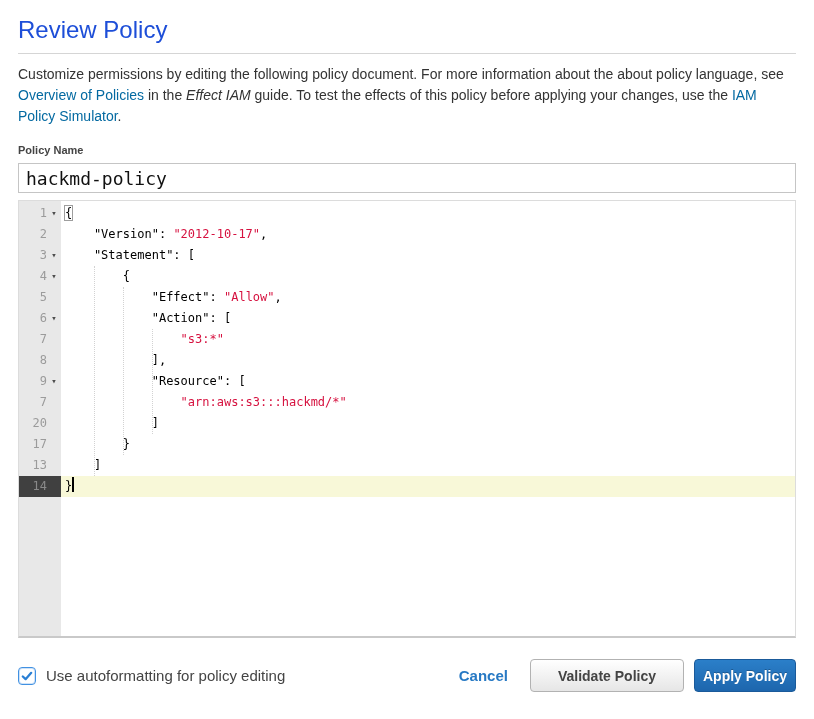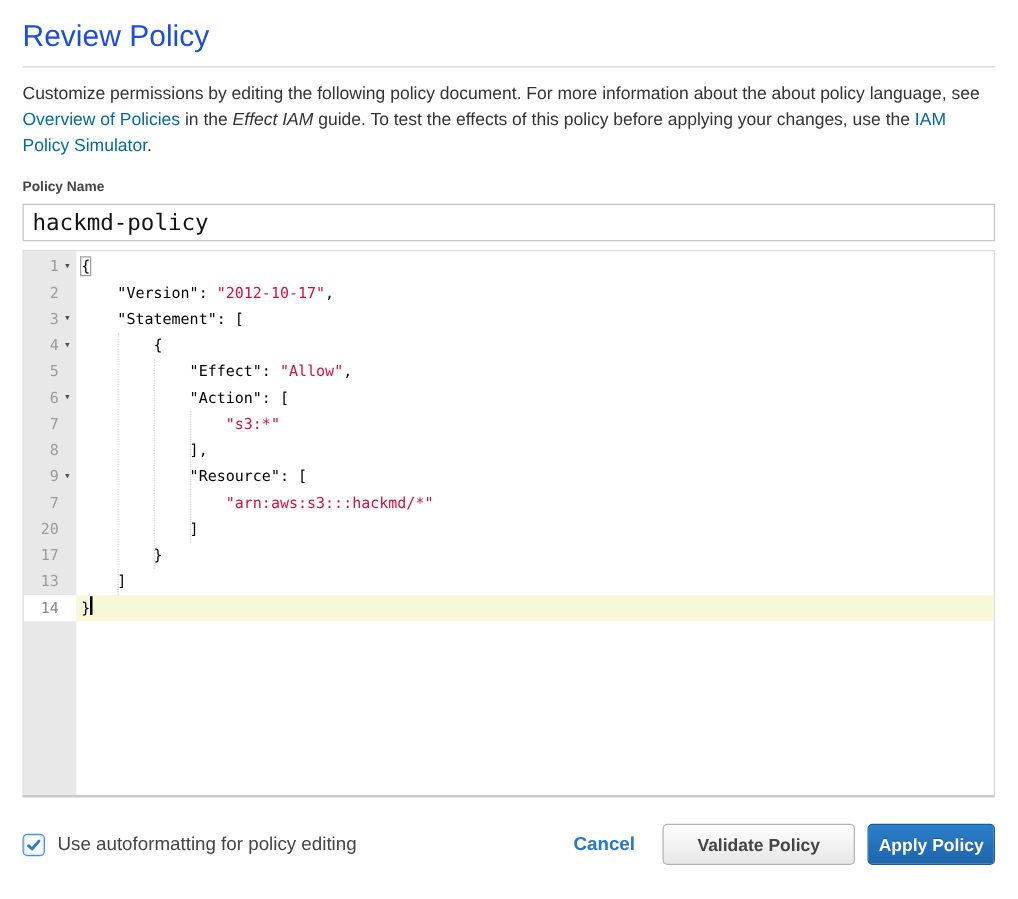--- a/index.html
+++ b/index.html
@@ -37,21 +37,21 @@
     font-family: "DejaVu Sans Mono", monospace; font-size: 12px; line-height: 21px;
     overflow: hidden; background: #fff; cursor: text;
   }
   .gutter {
     width: 42px; flex: none; background: #e8e8e8; color: #9b9b9b;
     padding-top: 2px; user-select: none;
   }
   .gutter-row { display: flex; justify-content: flex-end; align-items: center; height: 21px; }
   .gnum { text-align: right; }
   .gfold { width: 14px; font-size: 9px; color: #4d4d4d; text-align: center; line-height: 21px; }
-  .g-active { background: #ffffff; color: #8a8a8a; }
+  .g-active { background: #404040; color: #8a8a8a; }
 
   .code { flex: 1; position: relative; padding-top: 2px; white-space: pre; color: #000; }
   .code-line { height: 21px; padding-left: 4px; position: relative; z-index: 1; }
   .active-line { background: #f8f8d8; }
   .tok-s { color: #d6113f; }
   .tok-m { outline: 1px solid #9e9e9e; }
   .cursor {
     display: inline-block; width: 2px; height: 15px; background: #000;
     vertical-align: -2px;
   }

